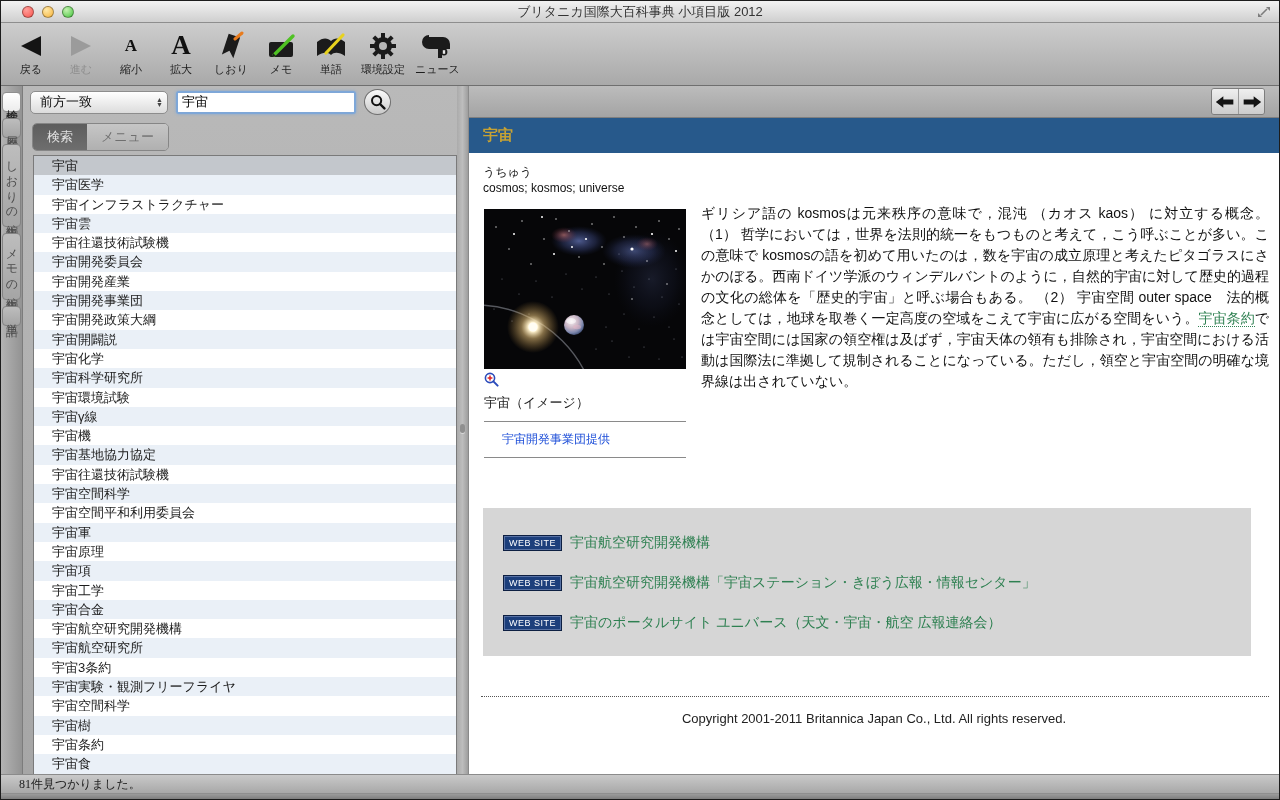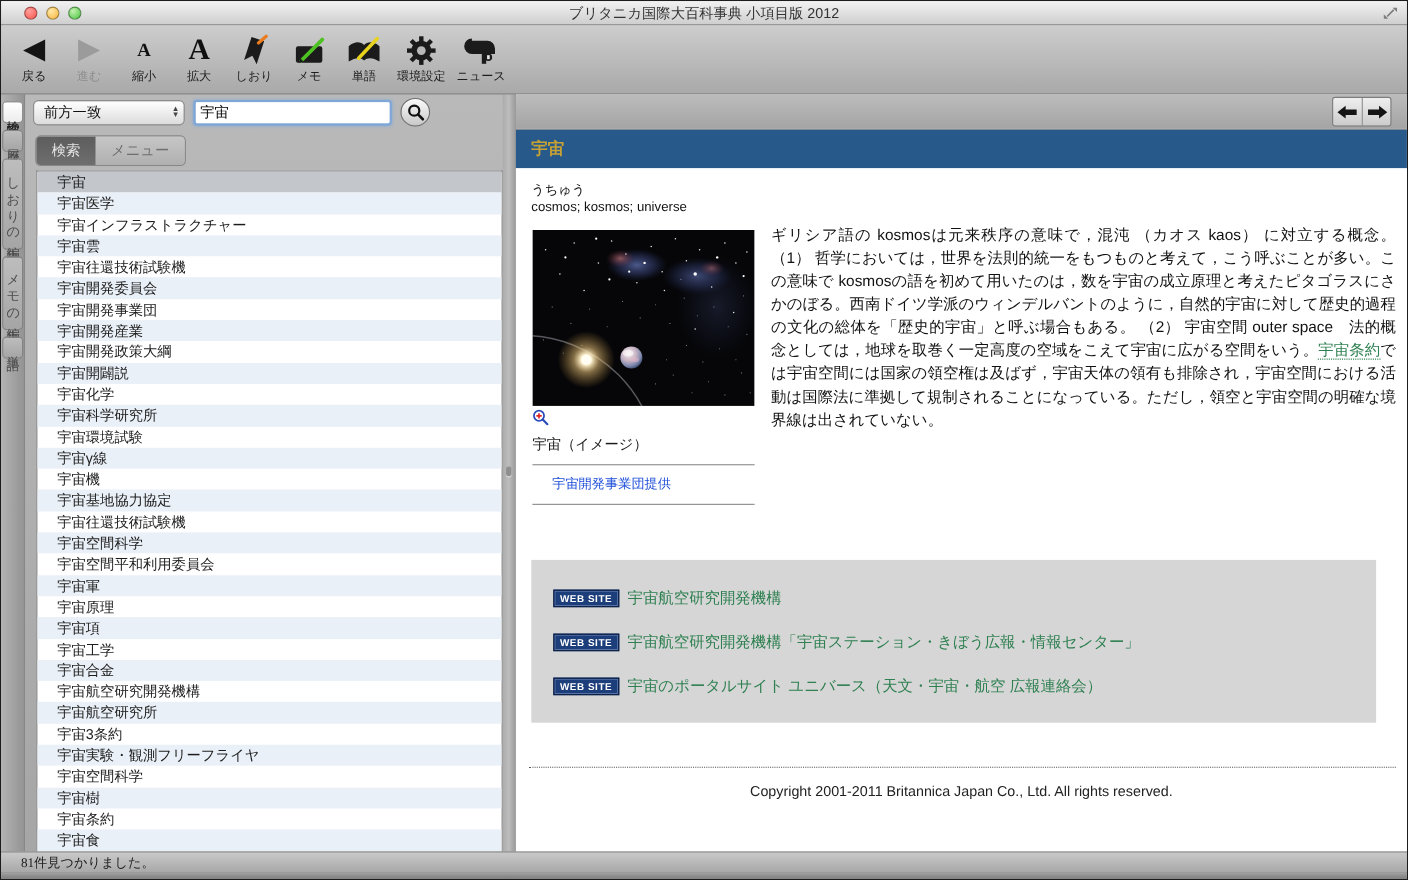--- a/index.html
+++ b/index.html
@@ -102,21 +102,21 @@
   .zoomic { margin-top:3px; }
   .figcap { font-size:13px; color:#1a1a1a; margin-top:3px; }
   .figrule { border:0; border-top:1px solid #8a8a8a; margin:9px 0 0 0; width:202px; }
   .figcredit { font-size:12px; color:#1d4ed8; padding:9px 0 9px 18px; }
   .bodytext { flex:1; font-size:14px; line-height:21px; color:#111;
     margin:-3px 10px 0 10px; text-align:justify; }
   .greenlink { color:#2e8051; border-bottom:1px dotted #2e8051; cursor:pointer; }
   .webbox { background:#d6d6d6; margin:50px 28px 0 14px; padding:20px 10px 24px 20px; }
   .weblink { display:flex; align-items:center; gap:8px; margin-top:22px; cursor:pointer; }
   .weblink:first-child { margin-top:6px; }
-  .badge { background:#1c3f7c; color:#fff; font-size:9px; font-weight:bold;
+  .badge { background:#1c3f7c; color:#fff; font-size:9px; font-weight:normal;
     padding:2px 5px; letter-spacing:.5px; border:1px solid #0d1f42;
     box-shadow:inset 0 0 0 1px #5872a5; white-space:nowrap; }
   .wl-label { font-size:14px; color:#2e8051; }
   .dotted-sep { border:0; border-top:1px dotted #555; margin:40px 10px 0 12px; }
   .copyright { text-align:center; font-size:13px; color:#222; margin-top:14px; }
 
   
   .statusbar { position:absolute; bottom:0; left:0; right:0; height:25px;font-family:Liberation Serif, serif; }
   .status-inner { height:19px; background:linear-gradient(#c9c9c9,#a8a8a8);
     border-top:1px solid #8b8b8b; font-size:12px; color:#1d1d1d;
@@ -273,22 +273,22 @@
           <button class="off">メニュー</button>
         </div>
       </div>
       <div class="list">
         <div class="row sel">宇宙</div>
         <div class="row">宇宙医学</div>
         <div class="row">宇宙インフラストラクチャー</div>
         <div class="row">宇宙雲</div>
         <div class="row">宇宙往還技術試験機</div>
         <div class="row">宇宙開発委員会</div>
+        <div class="row">宇宙開発産業</div>
         <div class="row">宇宙開発事業団</div>
-        <div class="row">宇宙開発産業</div>
         <div class="row">宇宙開発政策大綱</div>
         <div class="row">宇宙開闢説</div>
         <div class="row">宇宙化学</div>
         <div class="row">宇宙科学研究所</div>
         <div class="row">宇宙環境試験</div>
         <div class="row">宇宙γ線</div>
         <div class="row">宇宙機</div>
         <div class="row">宇宙基地協力協定</div>
         <div class="row">宇宙往還技術試験機</div>
         <div class="row">宇宙空間科学</div>

